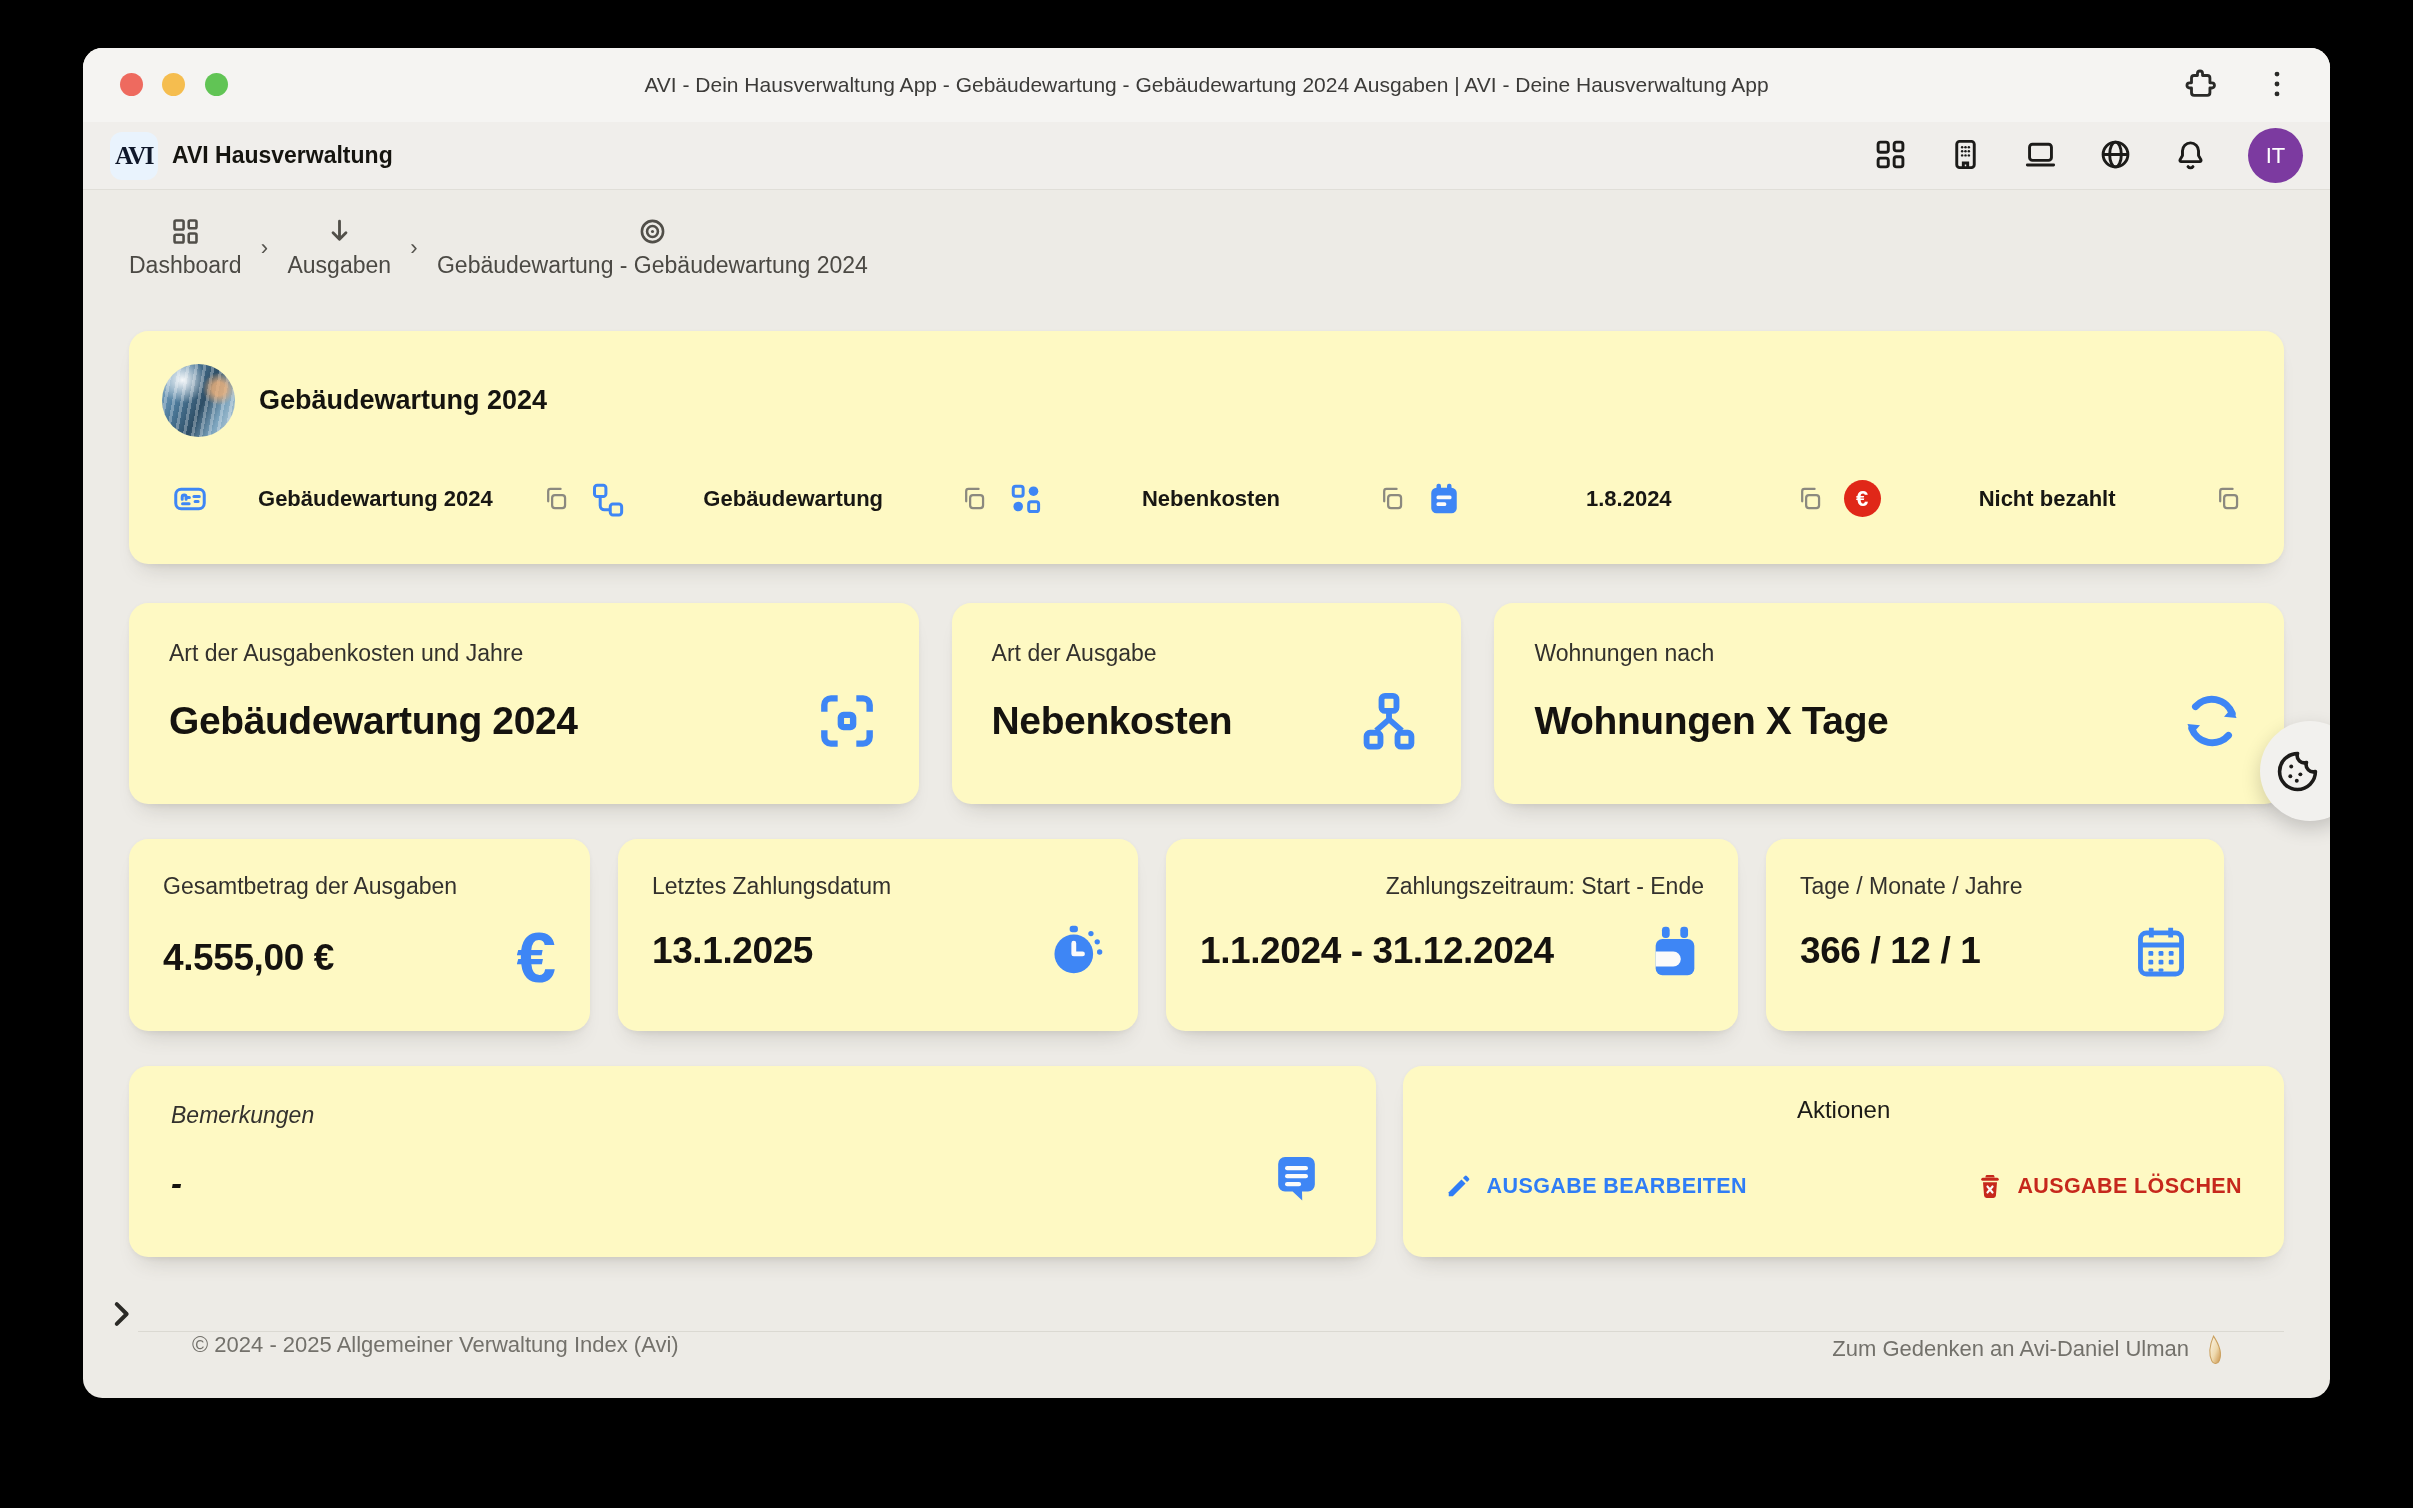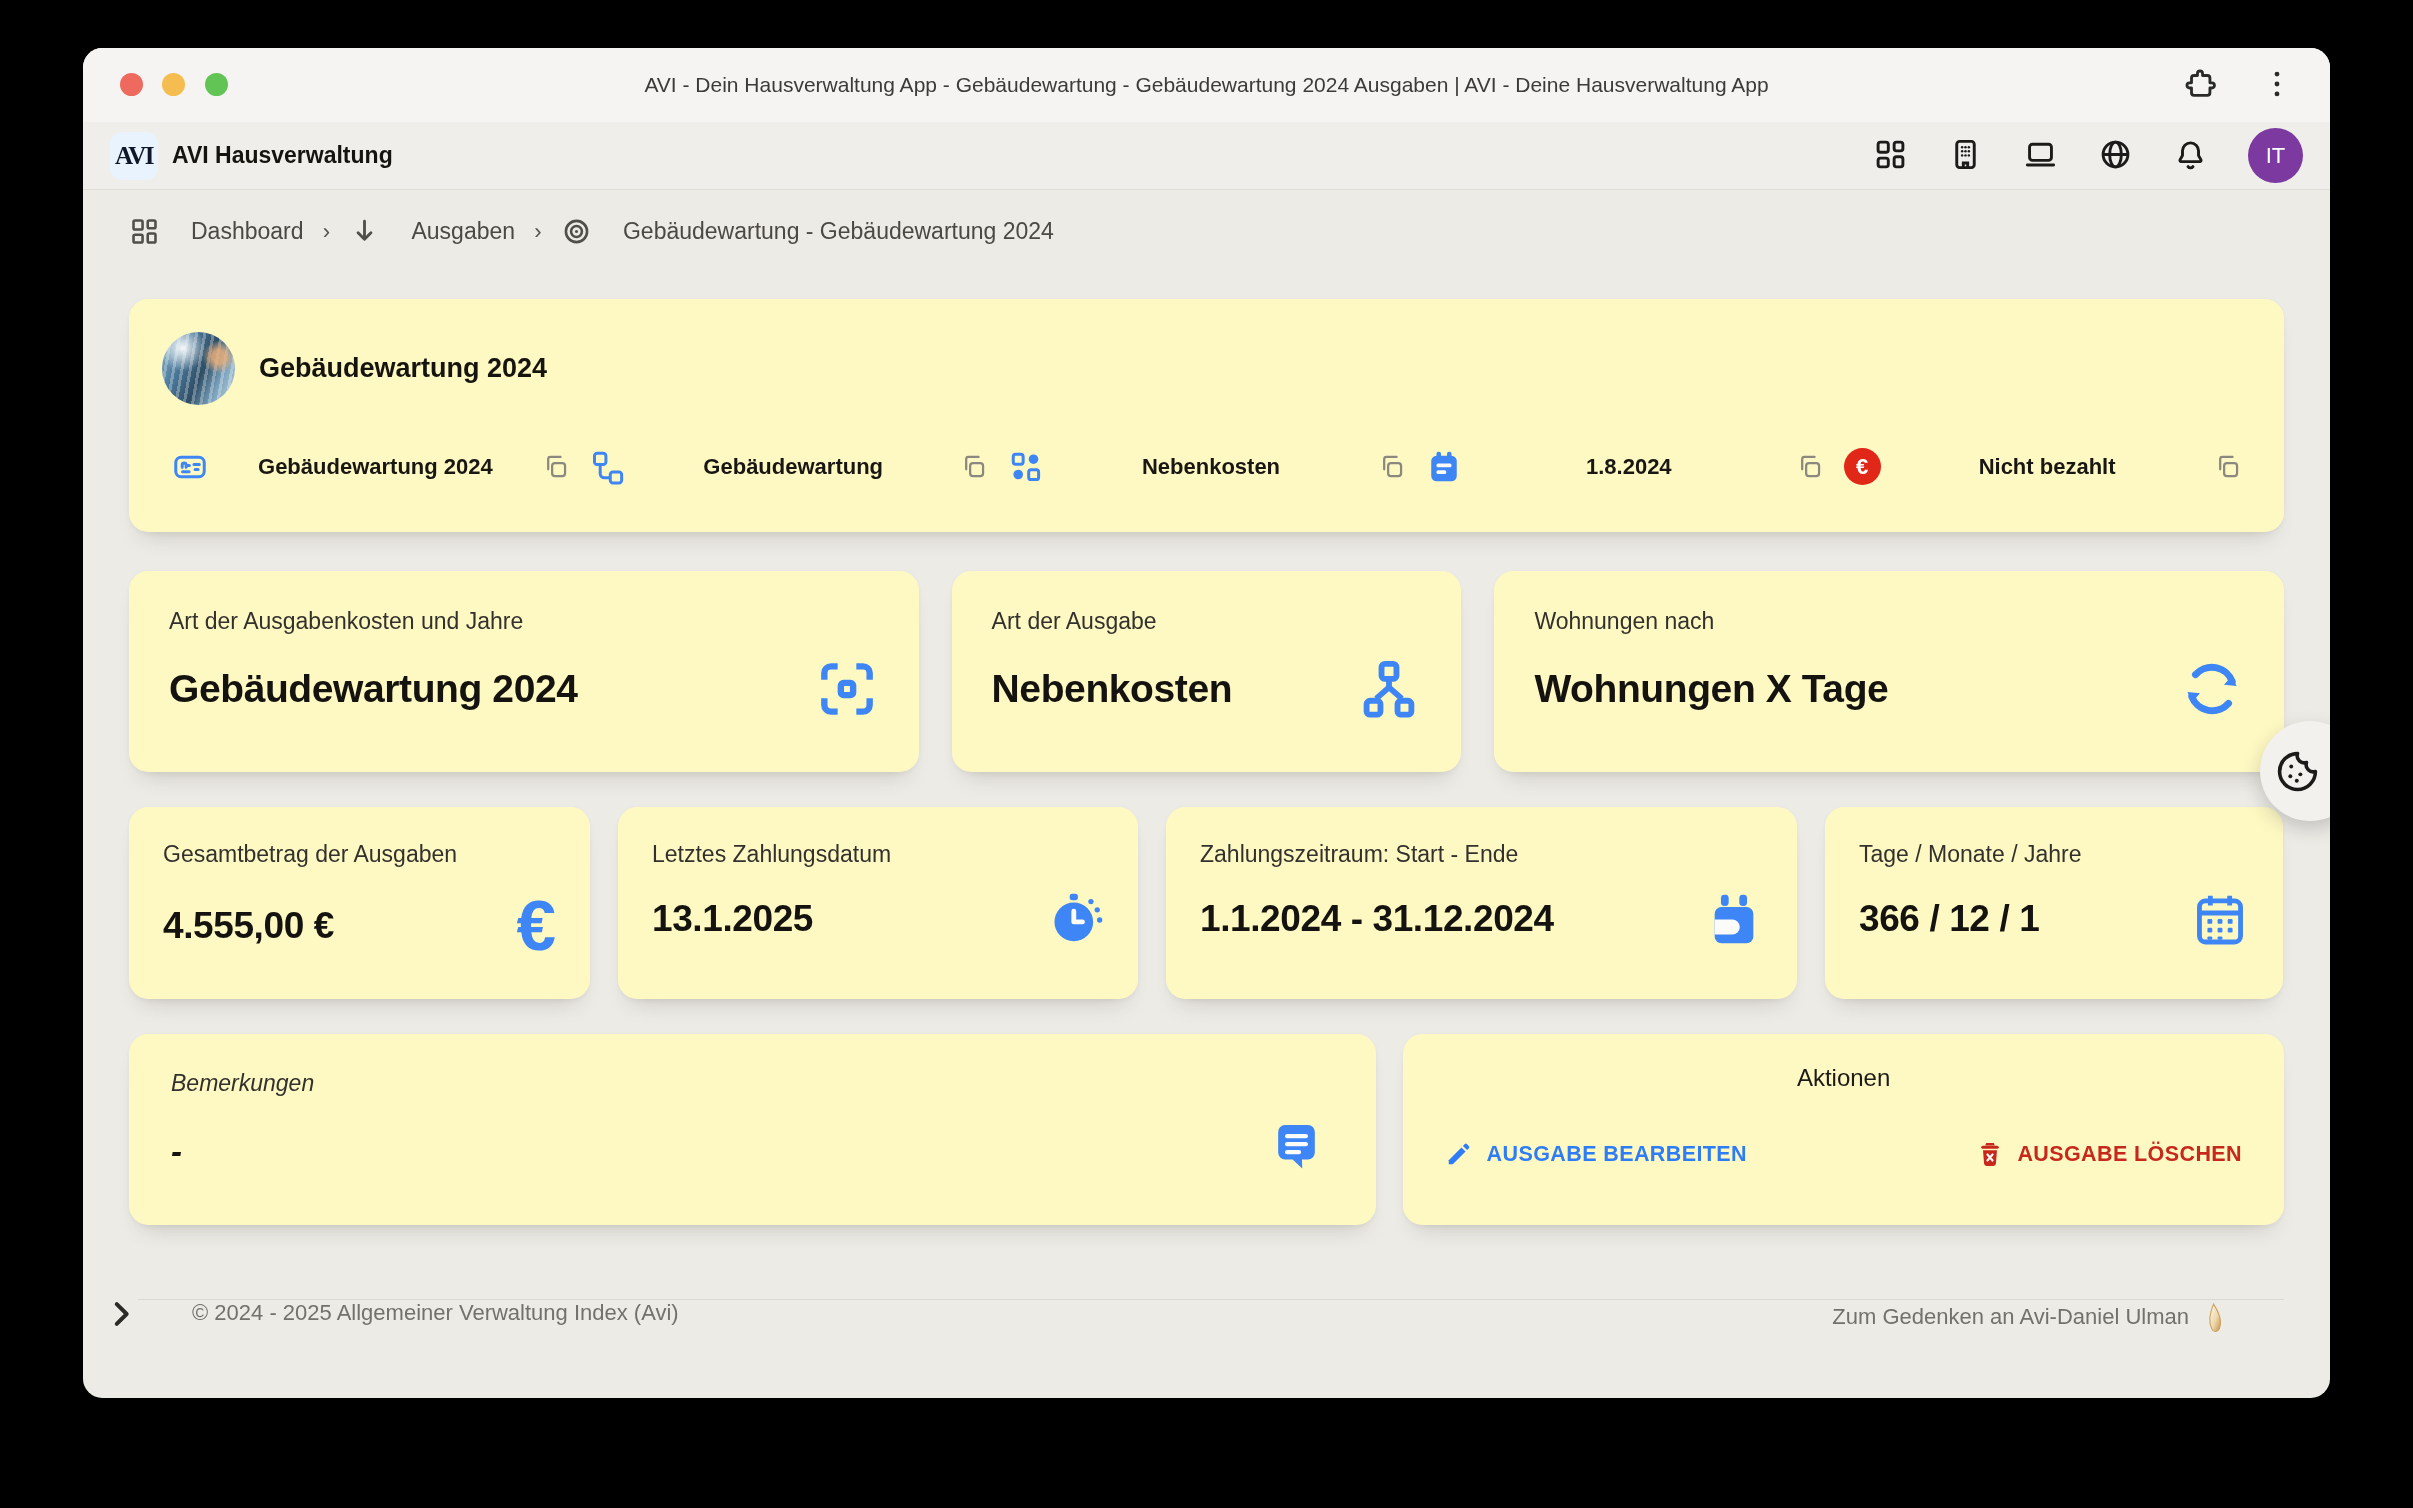--- a/index.html
+++ b/index.html
@@ -30,21 +30,21 @@
   .app-name { margin-left:14px; font-size:23px; font-weight:700; color:#15140f; }
   .appbar-icons { margin-left:auto; display:flex; align-items:center; gap:40px; color:#1c1b19; }
   .appbar-icons svg { width:35px; height:35px; }
   .avatar { width:55px; height:55px; border-radius:50%; background:#7c3aa0; color:#fff;
             display:flex; align-items:center; justify-content:center; font-size:22px; font-weight:400; }
 
   .page { padding:0 46px; position:relative; }
 
   
   .breadcrumb { margin-top:26px; display:flex; align-items:center; color:#4b4944; font-size:23px; }
-  .crumb { display:flex; align-items:center; gap:31px; }
+  .crumb { display:flex; align-items:center; gap:5px;flex-direction:column; }
   .crumb svg { width:31px; height:31px; color:#514f49; }
   .crumb-sep { margin:0 19.3px; font-size:22px; color:#55534e; }
 
   
   .card { background:#fef9c3; border-radius:19.3px;
           box-shadow:0 15px 22px -13.4px rgba(60,55,40,.22), 0 1.5px 4.5px rgba(60,55,40,.05); }
 
   
   .record-card { margin-top:52px; height:233px; padding:33px 33px 0 33px; }
   .record-head { display:flex; align-items:center; gap:24px; }
@@ -77,21 +77,21 @@
   .info-icon { color:#3e86f5; display:flex; align-items:center; }
   .info-icon svg { width:64px; height:64px; }
   .row2 .info-card { padding:34px 34px 0 34px; height:192px; }
   .row2 .info-value { font-size:37px; }
   .row2 .info-icon svg { width:58px; height:58px; }
   .euro-glyph { font-size:71px; font-weight:700; color:#3e86f5; line-height:1; }
 
   .c-a { width:790px; height:201px; }
   .c-b { width:510px;  height:201px; }
   .c-c { width:790px; height:201px; }
-  .c-d { width:461px; } .c-e { width:520px; } .c-f { width:631px; } .c-g { width:458px; }
+  .c-d { width:461px; } .c-e { width:520px; } .c-f { width:572px;text-align:right; } .c-g { width:458px; }
 
   
   .remarks-card { width:1247px; height:191px; padding:36px 42px; position:relative;font-style:italic; }
   .remarks-value { margin-top:36px; font-size:33px; font-weight:800; color:#15130f; }
   .remarks-icon { position:absolute; right:52px; top:83px; color:#3e86f5; }
   .remarks-icon svg { width:55px; height:55px; }
   .actions-card { width:881px; height:191px; padding:30px 42px 0 42px; }
   .actions-title { text-align:center; font-size:24px; color:#1c1b17; }
   .actions-row { margin-top:48px; display:flex; align-items:center; justify-content:space-between; }
   .action-btn { display:flex; align-items:center; gap:13.4px; font-size:21.5px; font-weight:700;

